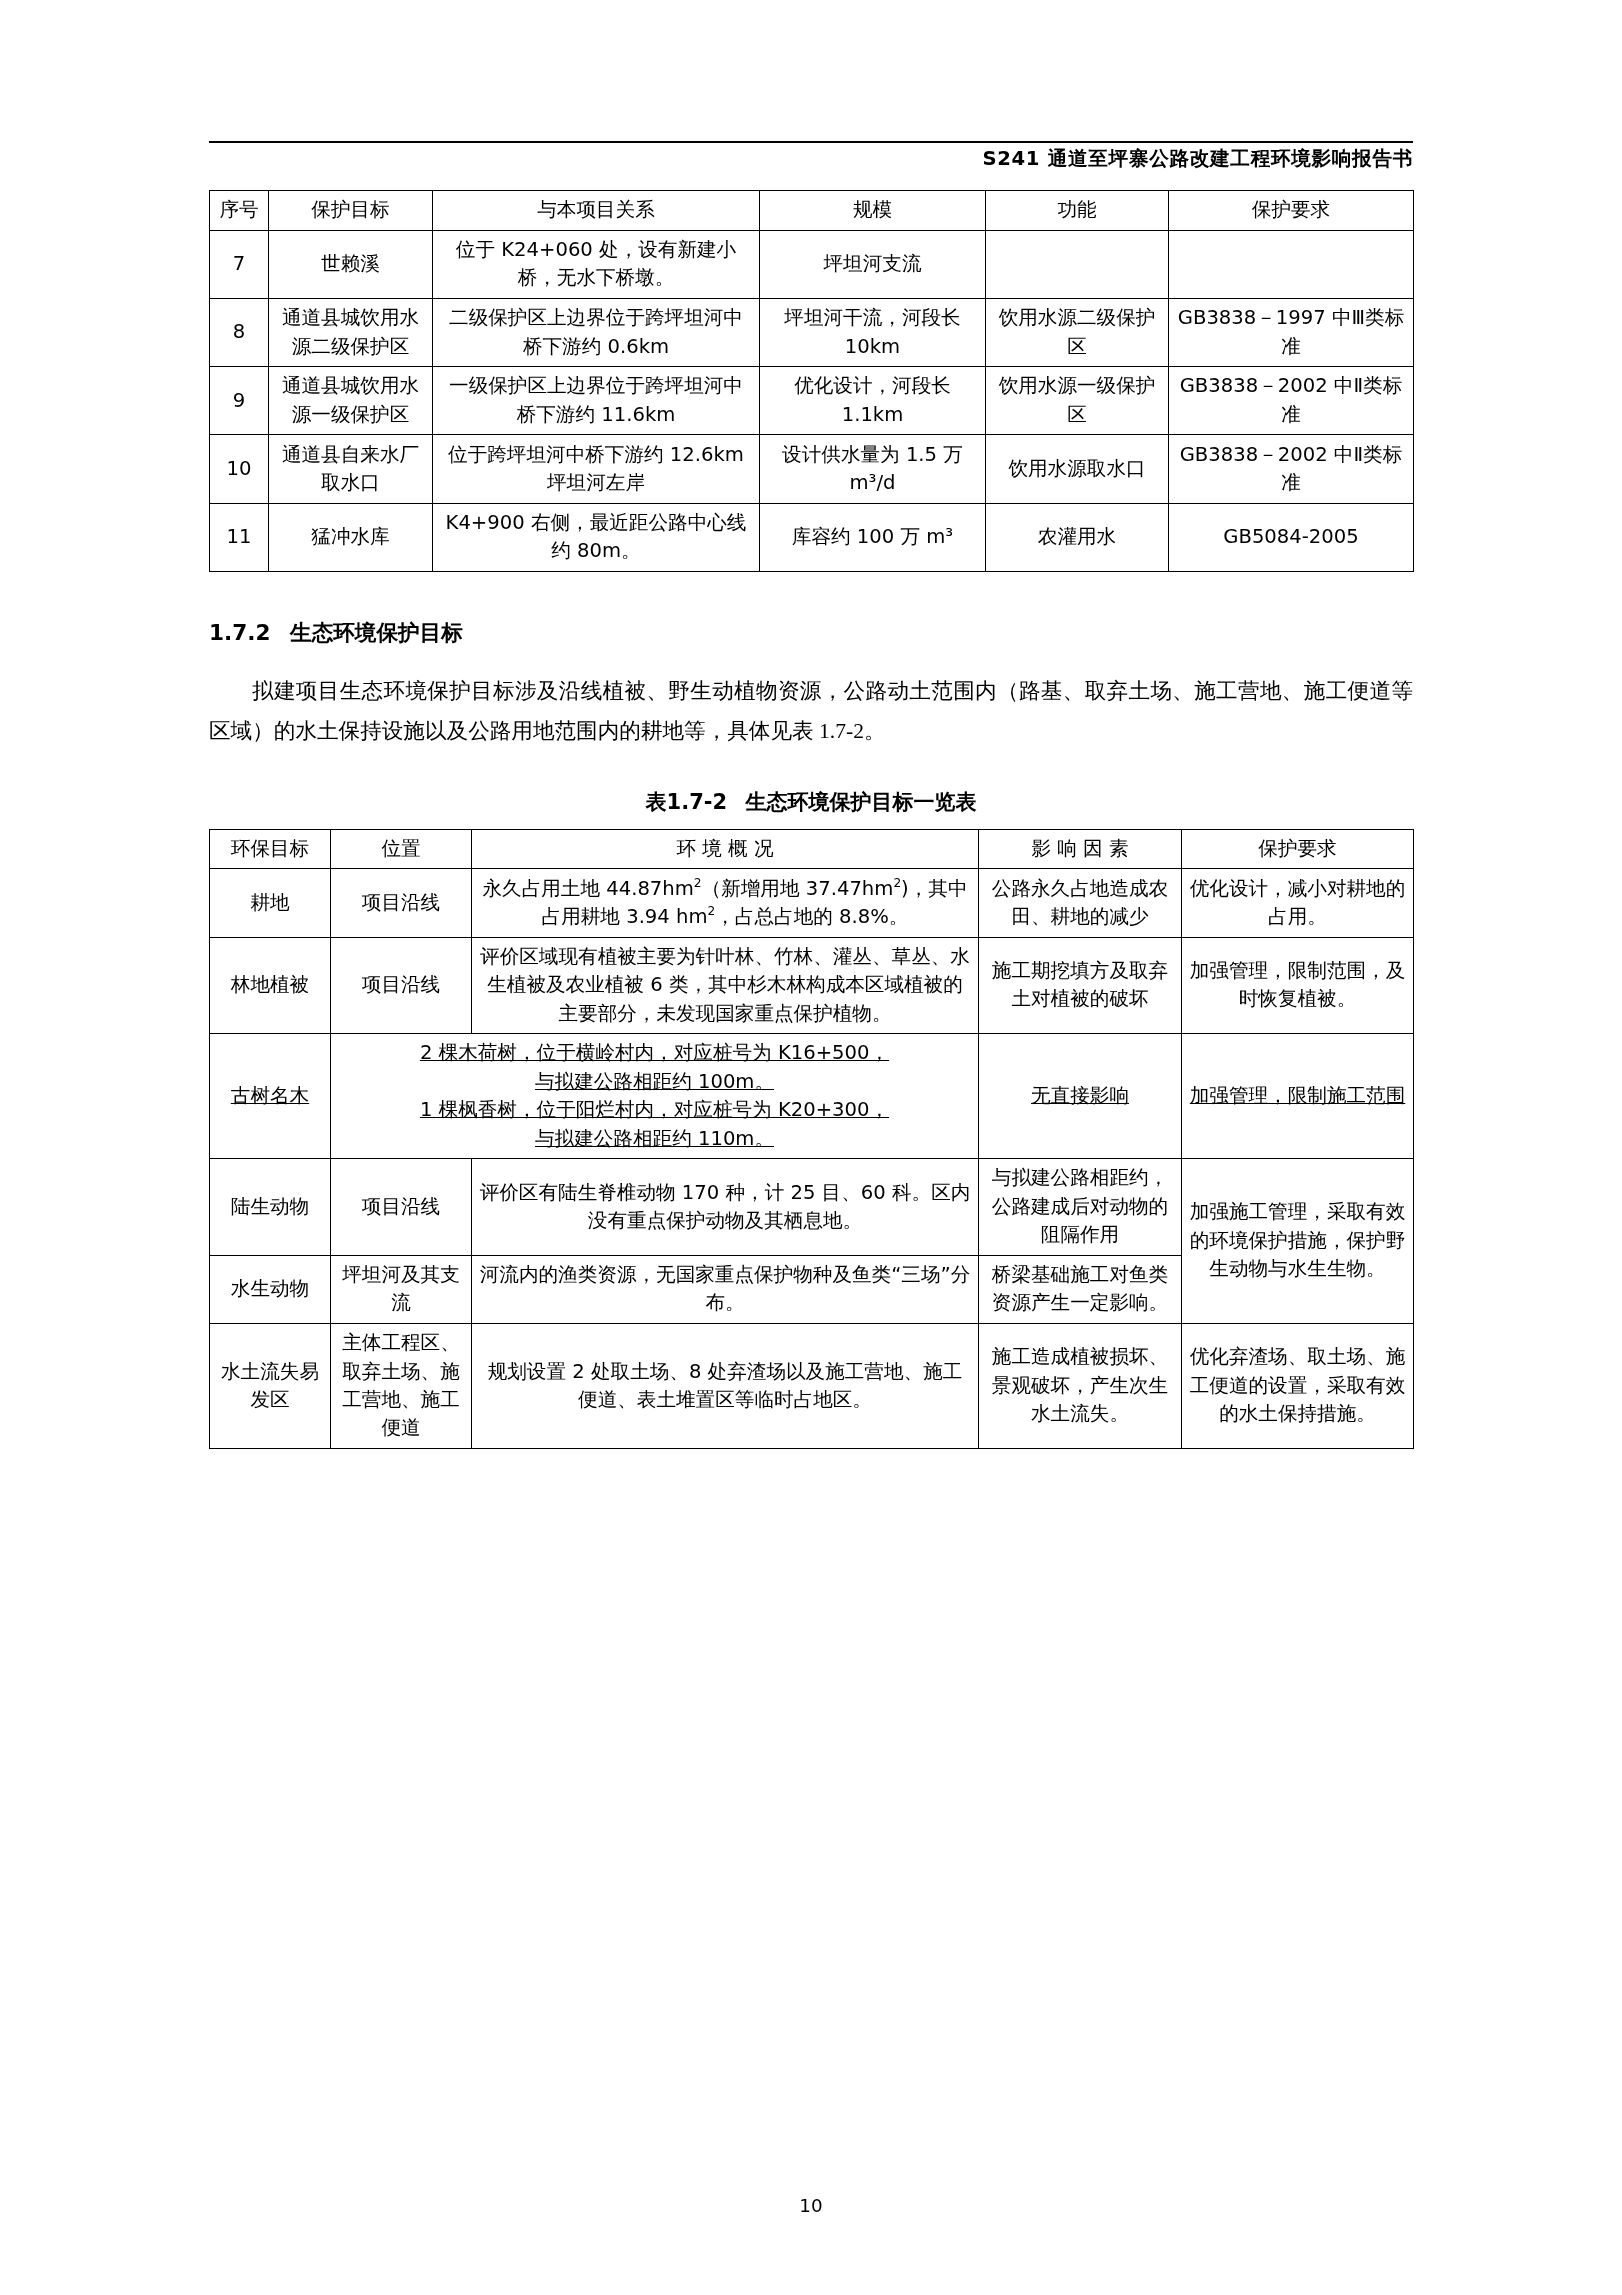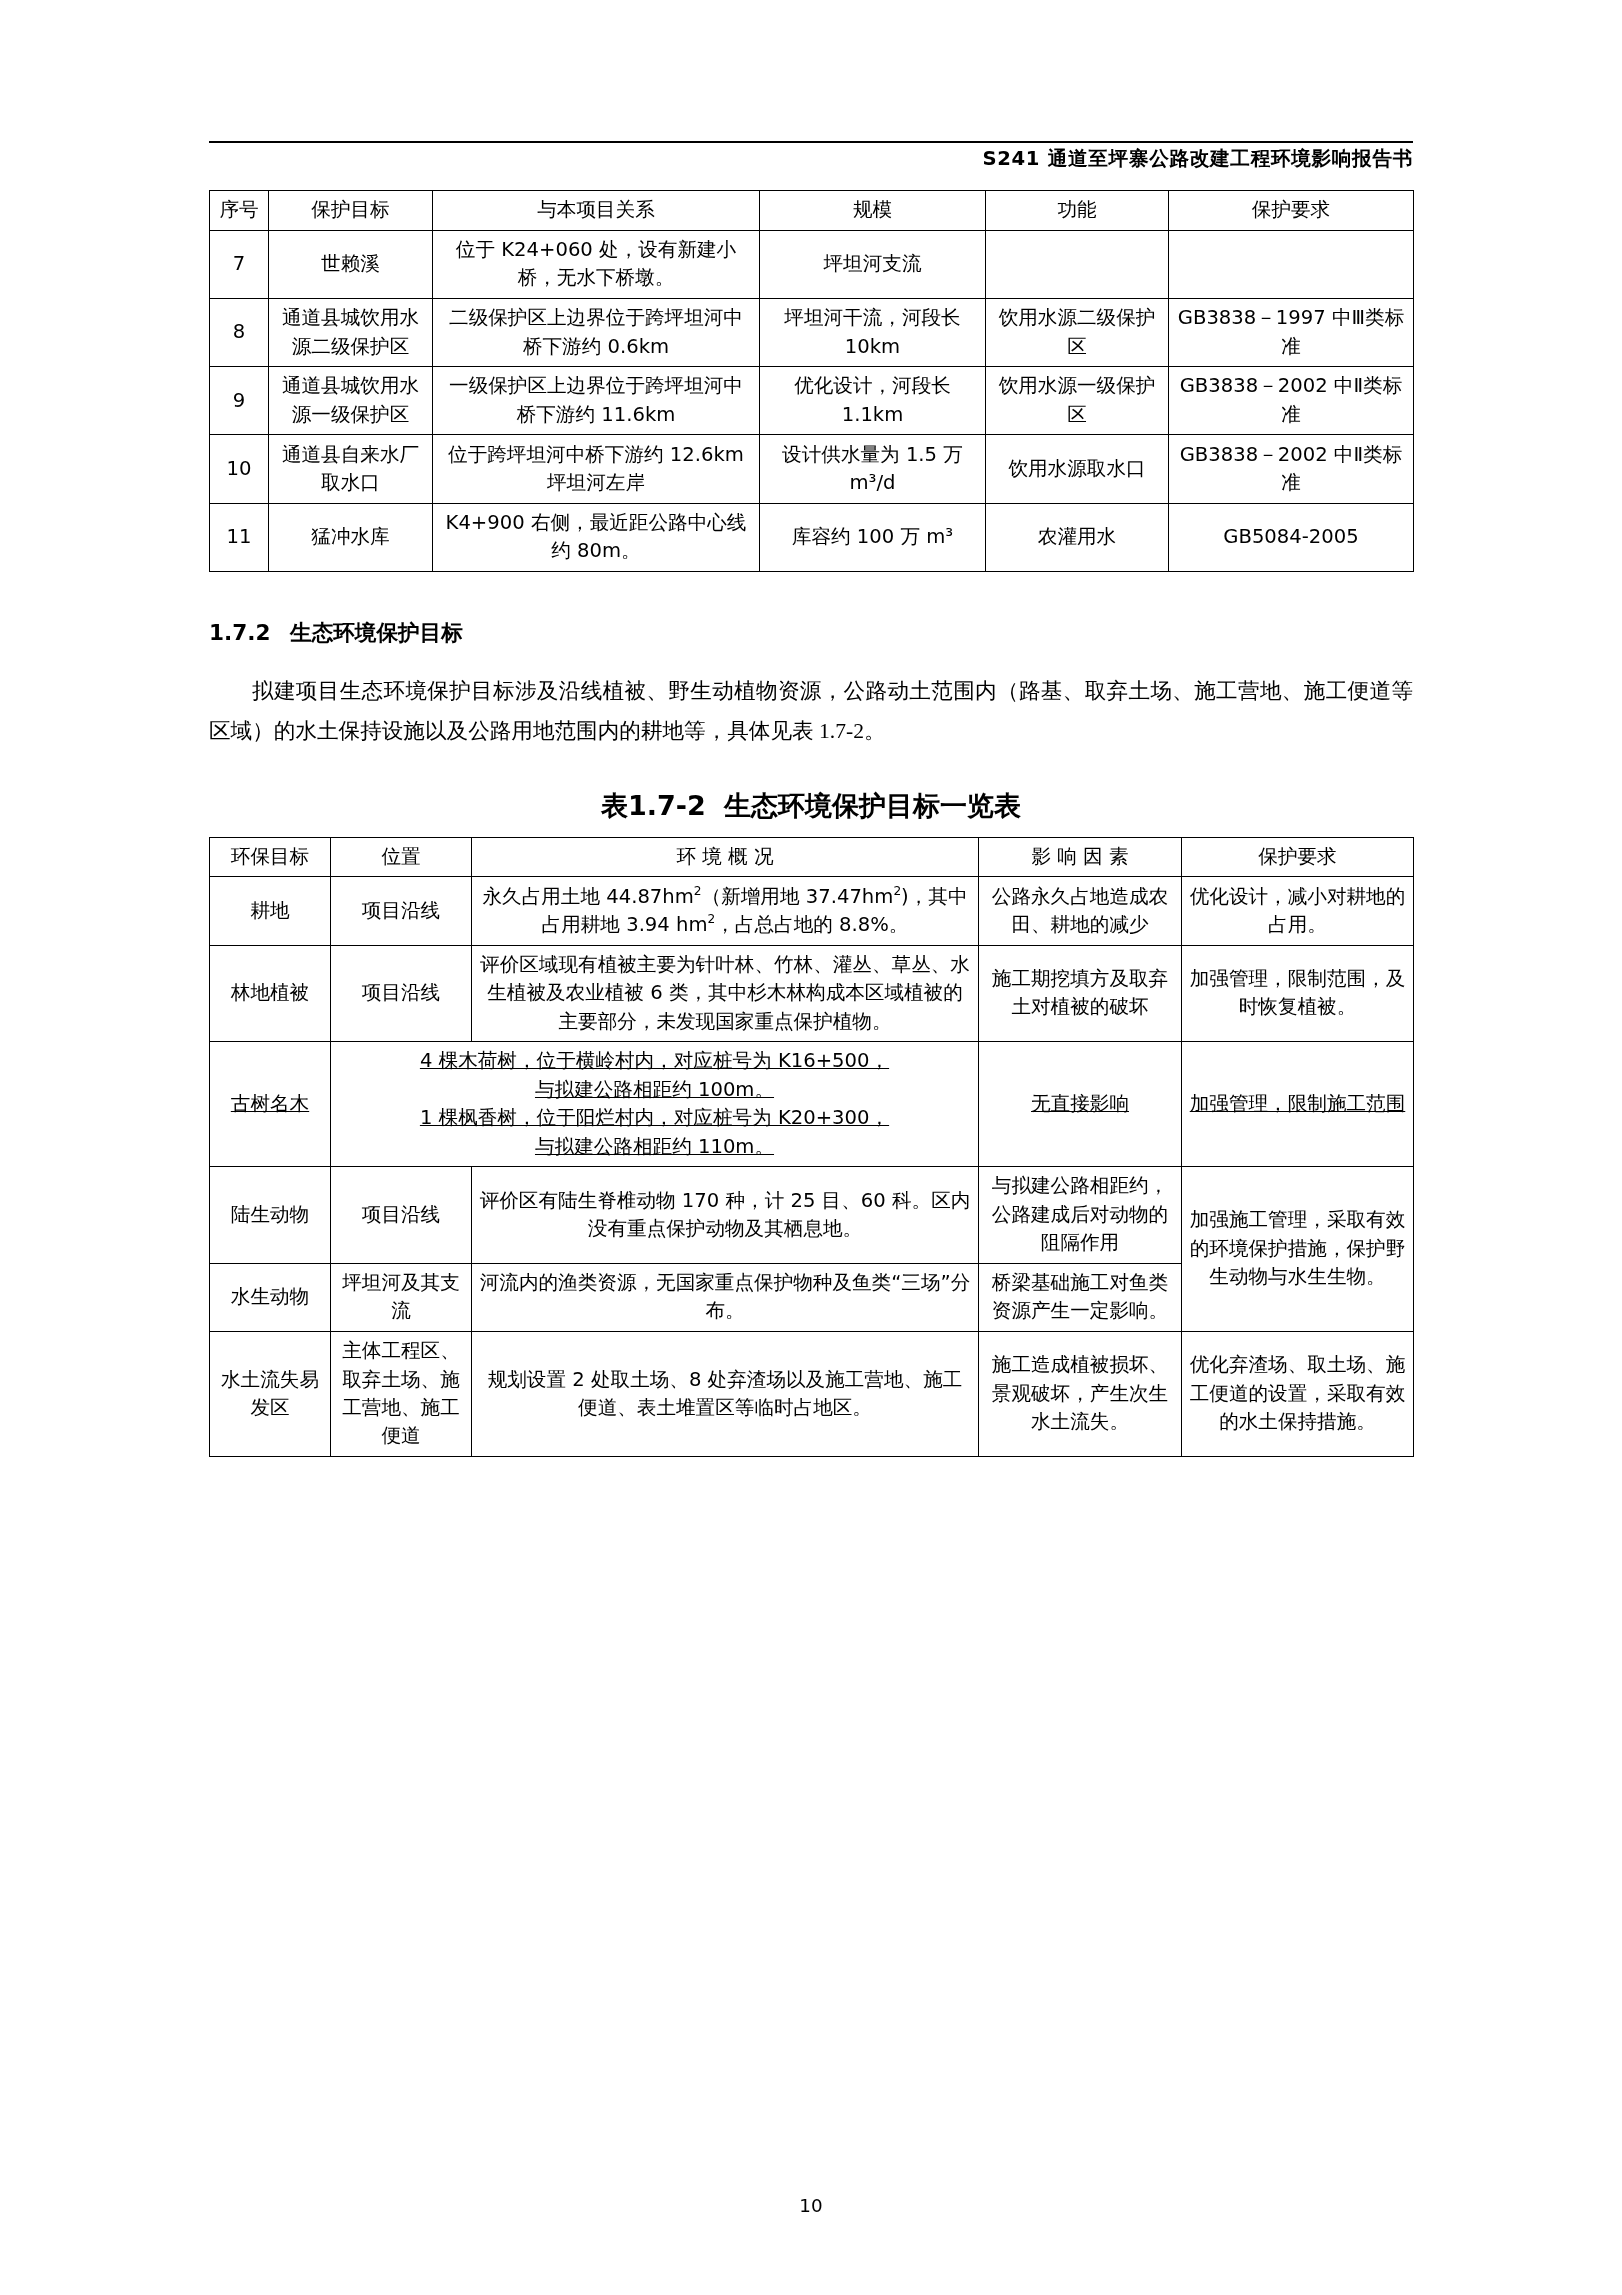--- a/index.html
+++ b/index.html
@@ -93,21 +93,21 @@
     font-size: 21.6px;
     line-height: 1.85;
     text-indent: 43px;
     text-align: justify;
     font-family: Liberation Serif, serif;
   }
 
   .table-caption {
     margin: 36px 0 13px 0;
     text-align: center;
-    font-size: 27px;
+    font-size: 21px;
     font-weight: bold;
     font-family: "DejaVu Sans", "Liberation Sans", sans-serif;
   }
   .table-caption .cap-num { margin: 0 18.3px 0 0; }
 
   .page-number {
     position: absolute;
     left: 0;
     top: 2195px;
     width: 1622px;
@@ -234,21 +234,21 @@
           <td class="center">林地植被</td>
           <td class="center">项目沿线</td>
           <td class="left">评价区域现有植被主要为针叶林、竹林、灌丛、草丛、水生植被及农业植被 6 类，其中杉木林构成本区域植被的主要部分，未发现国家重点保护植物。</td>
           <td class="left">施工期挖填方及取弃土对植被的破坏</td>
           <td class="left">加强管理，限制范围，及时恢复植被。</td>
         </tr>
 
         <tr>
           <td class="center"><u class="ul">古树名木</u></td>
           <td class="left" colspan="2">
-            <div><u class="ul">4 棵木荷树，位于横岭村内，对应桩号为 K16+500，</u></div>
+            <div><u class="ul">2 棵木荷树，位于横岭村内，对应桩号为 K16+500，</u></div>
             <div><u class="ul">与拟建公路相距约 100m。</u></div>
             <div><u class="ul">1 棵枫香树，位于阳烂村内，对应桩号为 K20+300，</u></div>
             <div><u class="ul">与拟建公路相距约 110m。</u></div>
           </td>
           <td class="center"><u class="ul">无直接影响</u></td>
           <td class="left"><u class="ul">加强管理，限制施工范围</u></td>
         </tr>
 
         <tr>
           <td class="center">陆生动物</td>

